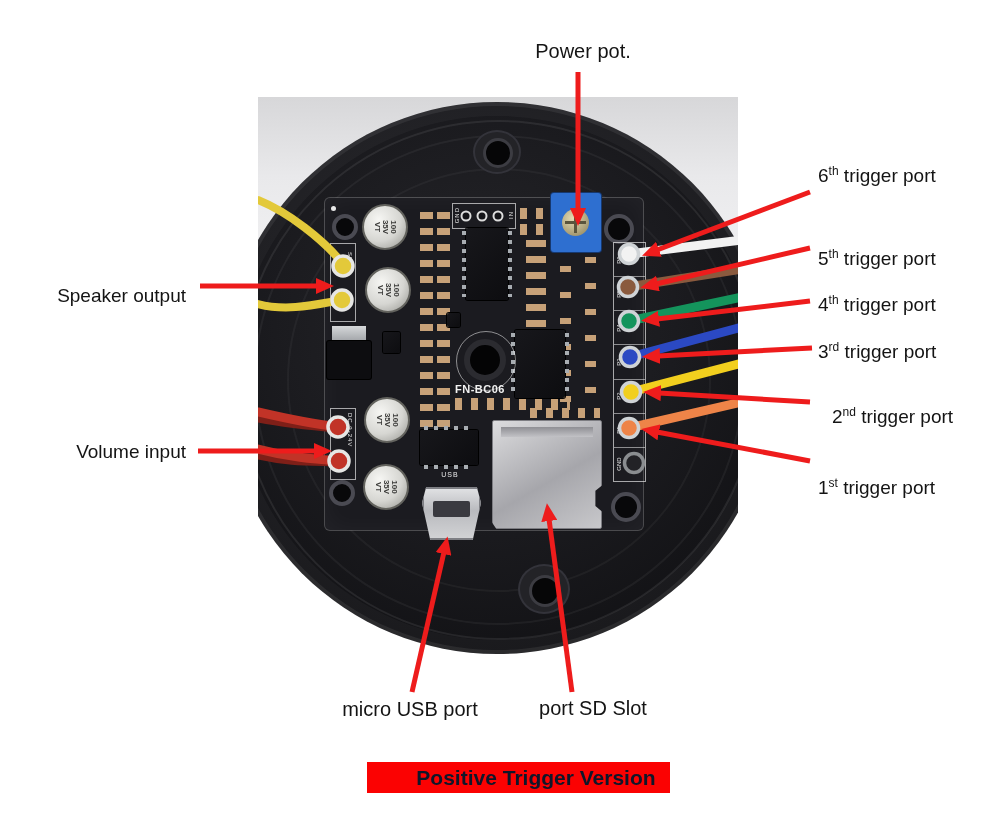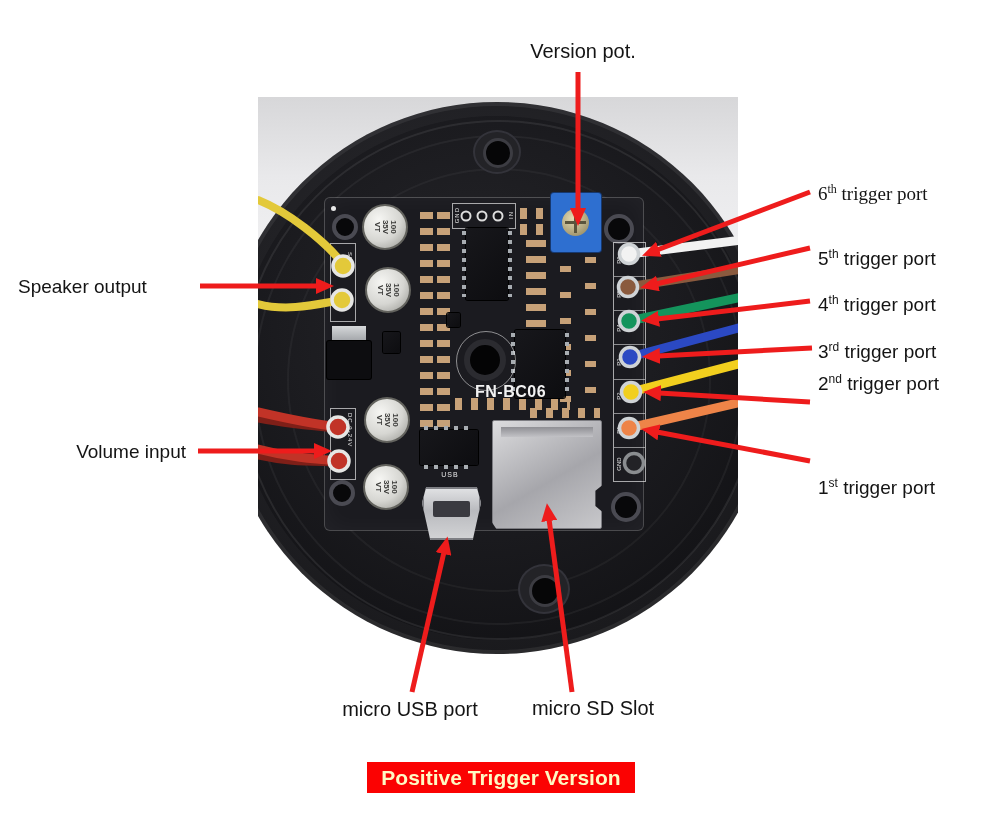--- a/index.html
+++ b/index.html
@@ -35,21 +35,21 @@
   .ic.v::before{left:-4px;} .ic.v::after{right:-4px;}
   .ic.h::before,.ic.h::after{content:"";position:absolute;left:4px;right:4px;height:4px;
        background:repeating-linear-gradient(90deg,#a8adb2 0 4px,rgba(0,0,0,0) 4px 10px);}
   .ic.h::before{top:-4px;} .ic.h::after{bottom:-4px;}
   .smd-col{background:repeating-linear-gradient(180deg,#c7a178 0 7px,rgba(0,0,0,0) 7px 16px);}
   .smd-col-sparse{background:repeating-linear-gradient(180deg,#c7a178 0 6px,rgba(0,0,0,0) 6px 26px);}
   .smd-row{background:repeating-linear-gradient(90deg,#c7a178 0 7px,rgba(0,0,0,0) 7px 16px);}
   .silkbox{border:1px solid rgba(255,255,255,.62);box-sizing:border-box;}
   .vtext{writing-mode:vertical-rl;font-size:6px;color:#e8e8e8;letter-spacing:1px;line-height:6px;}
   .vtext.up{transform:rotate(180deg);}
-  #fnbc06{font-size:16px;font-weight:bold;color:#f2f2f2;letter-spacing:.5px;margin-left:20px;}
+  #fnbc06{font-size:11px;font-weight:bold;color:#f2f2f2;letter-spacing:.5px;}
   #port-col{display:flex;flex-direction:column;}
   .port-cell{flex:1;border-bottom:1px solid rgba(255,255,255,.5);position:relative;}
   .port-cell:last-child{border-bottom:none;}
   .port-label{position:absolute;left:2px;top:50%;transform:translateY(-50%) rotate(180deg);
               writing-mode:vertical-rl;font-size:6px;color:#e8e8e8;line-height:6px;}
   #pot{background:linear-gradient(160deg,#3f7cdb,#1d4fa8 75%);border-radius:3px;
        box-shadow:0 0 0 1px #16386f;}
   #pot-screw{left:11px;top:16px;width:27px;height:27px;border-radius:50%;
        background:radial-gradient(circle at 40% 35%,#e6dcb4,#9c916a 80%);}
   #pot-screw::before,#pot-screw::after{content:"";position:absolute;background:#5a543c;}
@@ -65,28 +65,28 @@
   #sd::before{content:"";position:absolute;left:8px;top:6px;right:8px;height:10px;
       background:linear-gradient(180deg,#8f8f94,#c2c2c6);}
   .regtab{background:linear-gradient(180deg,#d6d8da,#9fa2a6);}
   .regbody{background:#0d0d10;border-radius:2px;box-shadow:0 0 0 1px #000;}
   .whitedot{width:5px;height:5px;border-radius:50%;background:#e8e8e8;}
 
   
   .lbl{font-size:19px;line-height:21px;color:#141414;}
   .lbl sup{font-size:12px;}
   #volume-label{left:505px;top:41px;width:156px;text-align:center;font-size:20px;}
-  #speaker-label{left:18px;top:276px;width:168px;text-align:left;}
+  #speaker-label{left:18px;top:285px;width:168px;text-align:right;}
   #power-label{left:18px;top:441px;width:168px;text-align:right;}
   #usb-label{left:335px;top:699px;width:150px;text-align:center;font-size:20px;}
   #sd-label{left:523px;top:698px;width:140px;text-align:center;font-size:20px;}
   .trig{left:818px;}
   #banner{left:367px;top:762px;width:268px;height:31px;background:var(--banner-bg,#fb0202);
           display:flex;align-items:center;justify-content:center;
-          font-size:21px;font-weight:bold;color:#fef9c3;}
+          font-size:21px;font-weight:bold;color:#0f172a;padding-left:35px;}
   #arrows{left:0;top:0;width:1000px;height:813px;pointer-events:none;}
   #wires{left:0;top:0;width:480px;height:571px;}
 </style>
 </head>
 <body>
 
 <div id="photo" class="abs">
   <div id="enclosure" class="abs"></div>
   <div id="rim1" class="abs rim"></div>
   <div id="rim2" class="abs rim"></div>
@@ -226,26 +226,26 @@
   <line x1="810" y1="192" x2="657" y2="250" stroke-width="5" marker-end="url(#ah)" stroke="#ee1c1c"></line>
   <line x1="810" y1="248" x2="656" y2="284" stroke-width="5" marker-end="url(#ah)" stroke="#ee1c1c"></line>
   <line x1="810" y1="301" x2="657" y2="319" stroke-width="5" marker-end="url(#ah)" stroke="#ee1c1c"></line>
   <line x1="812" y1="348" x2="658" y2="356" stroke-width="5" marker-end="url(#ah)" stroke="#ee1c1c"></line>
   <line x1="810" y1="402" x2="659" y2="393" stroke-width="5" marker-end="url(#ah)" stroke="#ee1c1c"></line>
   <line x1="810" y1="461" x2="657" y2="432" stroke-width="5" marker-end="url(#ah)" stroke="#ee1c1c"></line>
   <line x1="412" y1="692" x2="444" y2="552" stroke-width="5" marker-end="url(#ah)" stroke="#ee1c1c"></line>
   <line x1="572" y1="692" x2="549" y2="519" stroke-width="5" marker-end="url(#ah)" stroke="#ee1c1c"></line>
 </svg>
 
-<div id="volume-label" class="abs lbl">Version pot.</div>
+<div id="volume-label" class="abs lbl">Power pot.</div>
 <div id="speaker-label" class="abs lbl">Speaker output</div>
 <div id="power-label" class="abs lbl">Volume input</div>
 <div id="usb-label" class="abs lbl">micro USB port</div>
-<div id="sd-label" class="abs lbl">micro SD Slot</div>
-
-<div class="abs lbl trig" style="top:179px;font-family:Liberation Serif, serif;"><span>6</span><sup>th</sup><span> trigger port</span></div>
+<div id="sd-label" class="abs lbl">port SD Slot</div>
+
+<div class="abs lbl trig" style="top:161px;"><span>6</span><sup>th</sup><span> trigger port</span></div>
 <div class="abs lbl trig" style="top:244px;"><span>5</span><sup>th</sup><span> trigger port</span></div>
 <div class="abs lbl trig" style="top:290px;"><span>4</span><sup>th</sup><span> trigger port</span></div>
 <div class="abs lbl trig" style="top:337px;"><span>3</span><sup>rd</sup><span> trigger port</span></div>
-<div class="abs lbl trig" style="top:369px;"><span>2</span><sup>nd</sup><span> trigger port</span></div>
+<div class="abs lbl trig" style="top:402px;margin-left:14px;"><span>2</span><sup>nd</sup><span> trigger port</span></div>
 <div class="abs lbl trig" style="top:473px;"><span>1</span><sup>st</sup><span> trigger port</span></div>
 
 <div id="banner" class="abs">Positive Trigger Version</div>
 
 </body></html>

